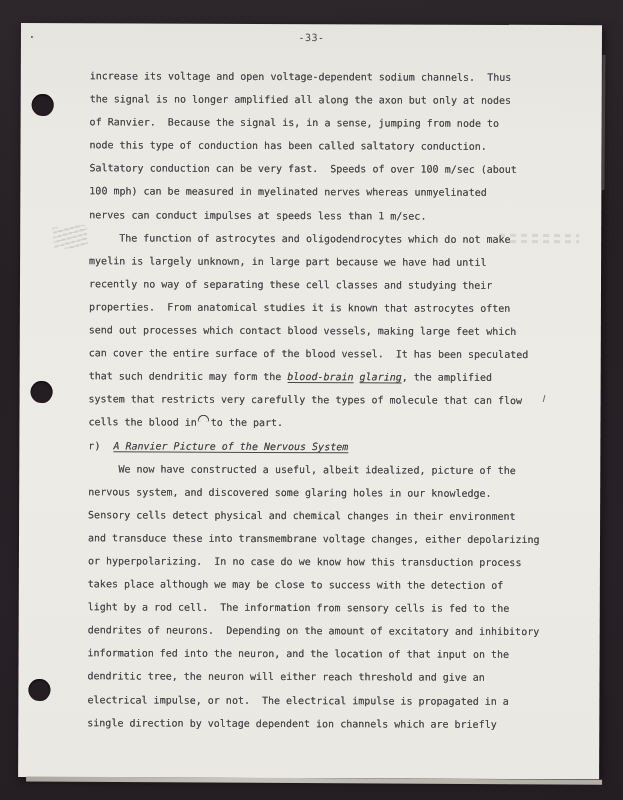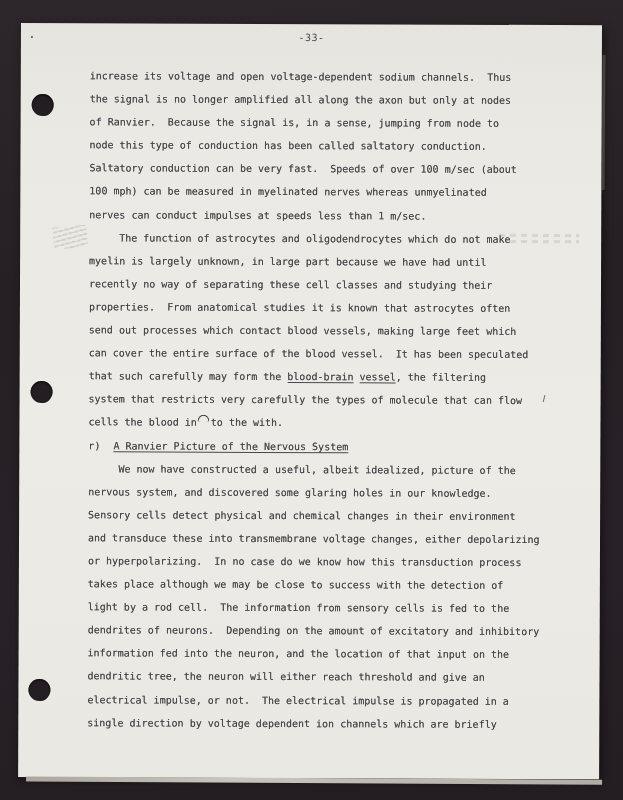--- a/index.html
+++ b/index.html
@@ -57,21 +57,21 @@
   }
   .line {
     white-space: pre;
     font-size: 10px;
     line-height: 23.1px;
     height: 23.1px;
     letter-spacing: 0px;
     color: #434245;
     text-shadow: 0 0 0.5px rgba(67,66,69,0.6);
   }
-  .u { border-bottom: 1px solid #4a4848; }
+  .u { border-bottom: 1px solid #4a4848; font-style: italic; }
   .gap2 { display: inline-block; width: 13px; }
   .caret-mark {
     display: inline-block;
     width: 10px; height: 6px;
     border: 1.2px solid #3d3c3e;
     border-bottom: none;
     border-radius: 6px 6px 0 0 / 7px 7px 0 0;
     vertical-align: 4px;
     margin: 0 1px;
   }
@@ -133,23 +133,23 @@
     <div class="line">Saltatory conduction can be very fast.  Speeds of over 100 m/sec (about</div>
     <div class="line">100 mph) can be measured in myelinated nerves whereas unmyelinated</div>
     <div class="line">nerves can conduct impulses at speeds less than 1 m/sec.</div>
 
     <div class="line">     The function of astrocytes and oligodendrocytes which do not make</div>
     <div class="line">myelin is largely unknown, in large part because we have had until</div>
     <div class="line">recently no way of separating these cell classes and studying their</div>
     <div class="line">properties.  From anatomical studies it is known that astrocytes often</div>
     <div class="line">send out processes which contact blood vessels, making large feet which</div>
     <div class="line">can cover the entire surface of the blood vessel.  It has been speculated</div>
-    <div class="line"><span>that such carefully may form the </span><span class="u">blood-brain</span><span> </span><span class="u">vessel</span><span>, the filtering</span></div>
+    <div class="line"><span>that such dendritic may form the </span><span class="u">blood-brain</span><span> </span><span class="u">glaring</span><span>, the amplified</span></div>
     <div class="line">system that restricts very carefully the types of molecule that can flow</div>
-    <div class="line"><span>cells the blood in</span><span class="caret-mark"></span><span>to the with.</span></div>
+    <div class="line"><span>cells the blood in</span><span class="caret-mark"></span><span>to the part.</span></div>
 
     <div class="line"><span>r)</span><span class="gap2"></span><span class="u">A Ranvier Picture of the Nervous System</span></div>
 
     <div class="line">     We now have constructed a useful, albeit idealized, picture of the</div>
     <div class="line">nervous system, and discovered some glaring holes in our knowledge.</div>
     <div class="line">Sensory cells detect physical and chemical changes in their environment</div>
     <div class="line">and transduce these into transmembrane voltage changes, either depolarizing</div>
     <div class="line">or hyperpolarizing.  In no case do we know how this transduction process</div>
     <div class="line">takes place although we may be close to success with the detection of</div>
     <div class="line">light by a rod cell.  The information from sensory cells is fed to the</div>

